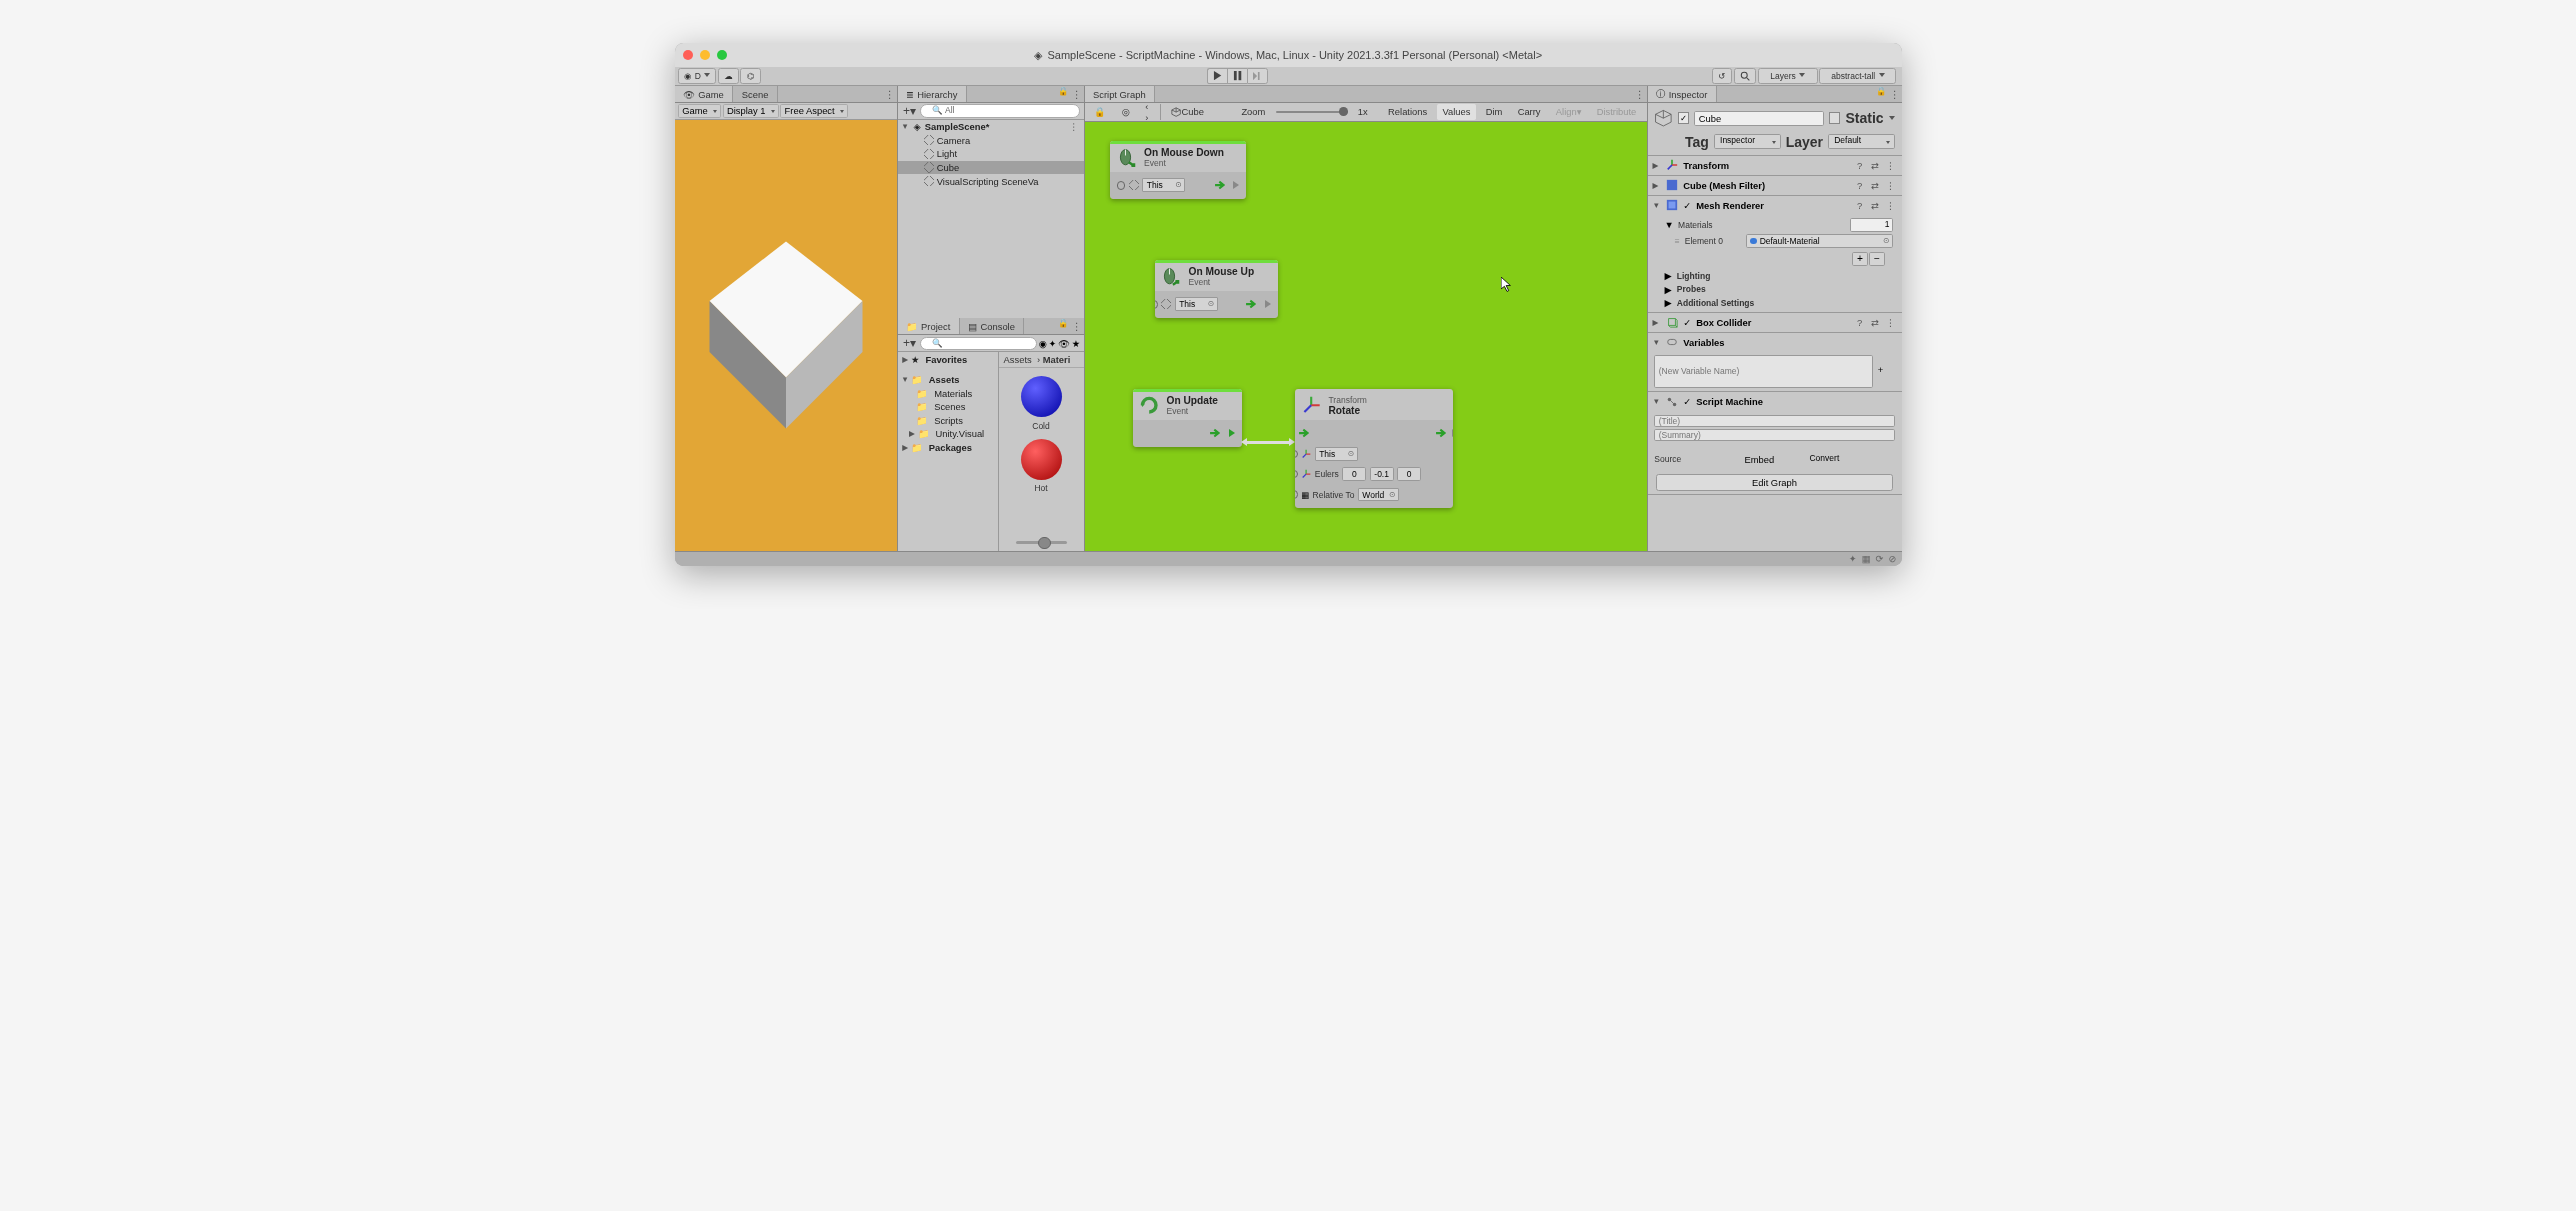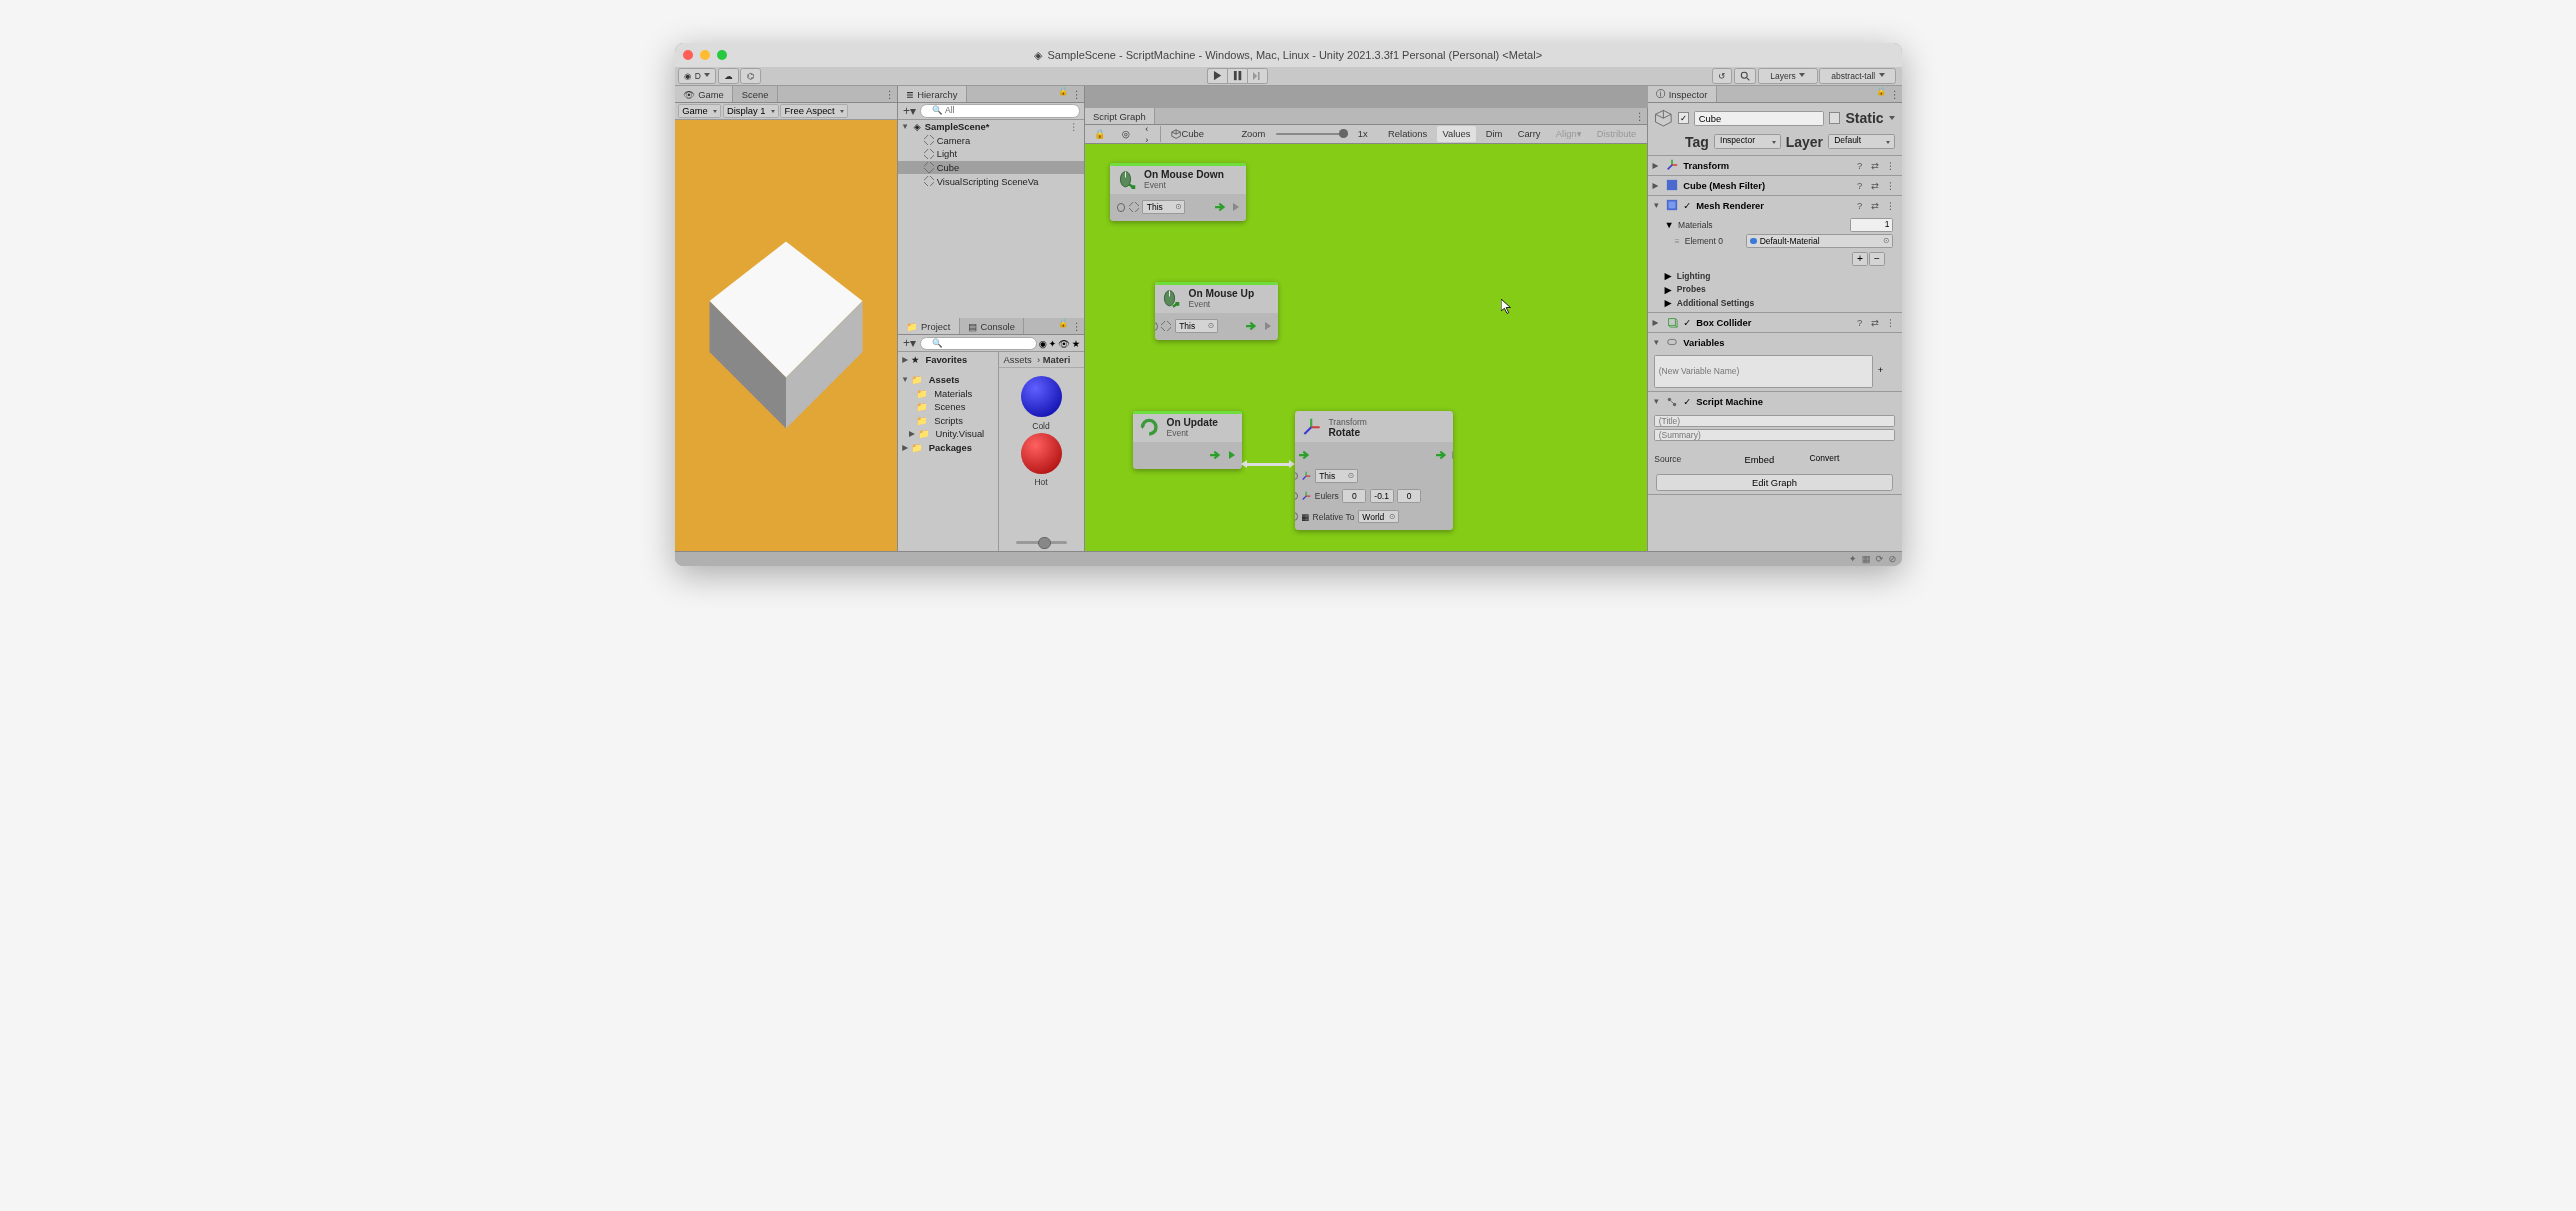--- a/index.html
+++ b/index.html
@@ -17,21 +17,21 @@
   .tb-group .tb-btn { border-radius: 0; margin: 0; border-right: none; }
   .tb-group .tb-btn:first-child { border-radius: 2.6px 0 0 2.6px; }
   .tb-group .tb-btn:last-child { border-radius: 0 2.6px 2.6px 0; border-right: 0.9px solid #a0a0a0; }
   .tb-search svg { width: 10.2px; height: 10.2px; }
   .dropdown-btn { display: flex; align-items: center; gap: 3.4px; }
   .dd-arrow { width: 5.1px; height: 5.1px; border-left: 3.4px solid transparent; border-right: 3.4px solid transparent; border-top: 4.3px solid #555; }
   .body { flex: 1; display: flex; overflow: hidden; }
   .col { display: flex; flex-direction: column; border-right: 0.9px solid #888; }
   .col-game { width: 223px; }
   .col-mid { width: 187px; }
-  .col-graph { flex: 1; margin-top: 22px; }
+  .col-graph { flex: 1; }
   .col-insp { width: 254px; border-right: none; }
   .tabs { height: 17px; background: #b8b8b8; display: flex; align-items: stretch; border-bottom: 0.9px solid #888; }
   .tab { padding: 0 8.5px; font-size: 9.4px; display: flex; align-items: center; gap: 3.4px; border-right: 0.9px solid #999; color: #333; }
   .tab.active { background: #c8c8c8; }
   .tab-spacer { flex: 1; }
   .tab-menu { width: 13.6px; display: flex; align-items: center; justify-content: center; font-size: 10.2px; color: #555; }
   .subbar { height: 17px; background: #c8c8c8; display: flex; align-items: center; padding: 0 3.4px; font-size: 9.4px; border-bottom: 0.9px solid #999; gap: 1.7px; }
   .subbar .sel { border: 0.9px solid #aaa; border-radius: 1.7px; padding: 0 12px 0 3.4px; background: #cfcfcf; position: relative; height: 13.6px; line-height: 12.8px; }
   .subbar .sel::after { content: ''; position: absolute; right: 2.6px; top: 5.1px; border-left: 2.6px solid transparent; border-right: 2.6px solid transparent; border-top: 3.4px solid #555; }
   
@@ -45,21 +45,21 @@
   .tree-arrow { width: 8.5px; text-align: center; color: #555; font-size: 7.7px; }
   .tree-icon { width: 12px; height: 12px; display: flex; align-items: center; justify-content: center; }
   .tree-icon svg { width: 10.2px; height: 10.2px; }
   .plus-btn { width: 17px; height: 13.6px; display: flex; align-items: center; justify-content: center; font-size: 12px; color: #444; }
   .search-sm { flex: 1; height: 13.6px; border: 0.9px solid #aaa; border-radius: 6.8px; background: #ffffff; padding: 0 12px; font-size: 8.5px; color: #666; }
   
   .proj-split { flex: 1; display: flex; overflow: hidden; }
   .proj-tree { width: 101px; background: #c8c8c8; border-right: 0.9px solid #999; font-size: 9.4px; }
   .proj-grid { flex: 1; background: #c8c8c8; display: flex; flex-direction: column; }
   .breadcrumb { height: 15.3px; font-size: 9.4px; padding: 0 5.1px; display: flex; align-items: center; color: #333; border-bottom: 0.9px solid #aaa; }
-  .grid-body { flex: 1; padding: 8.5px; display: flex; flex-direction: column; gap: 2px; align-items: center; }
+  .grid-body { flex: 1; padding: 8.5px; display: flex; flex-direction: column; gap: 8px; align-items: center; }
   .asset { width: 51px; text-align: center; font-size: 8.5px; color: #333; }
   .sphere { width: 41px; height: 41px; border-radius: 50%; margin: 0 auto 3.4px; }
   .sphere.blue { background: radial-gradient(circle at 35% 30%, #6060ff, #0000a0); }
   .sphere.red { background: radial-gradient(circle at 35% 30%, #ff6060, #a00000); }
   .slider-row { height: 17px; display: flex; align-items: center; justify-content: center; }
   .slider { width: 51px; height: 3.4px; background: #999; border-radius: 1.7px; position: relative; }
   .slider::after { content:''; position: absolute; left: 45%; top: -3.4px; width: 10.2px; height: 10.2px; background: #888; border-radius: 50%; border: 0.9px solid #666; }
   
   .graph-toolbar { height: 19px; background: #c8c8c8; display: flex; align-items: center; padding: 0 5.1px; font-size: 9.4px; gap: 5.1px; border-bottom: 0.9px solid #888; }
   .graph-toolbar .tbtn { padding: 0 5.1px; height: 15.3px; display: flex; align-items: center; color: #333; }

